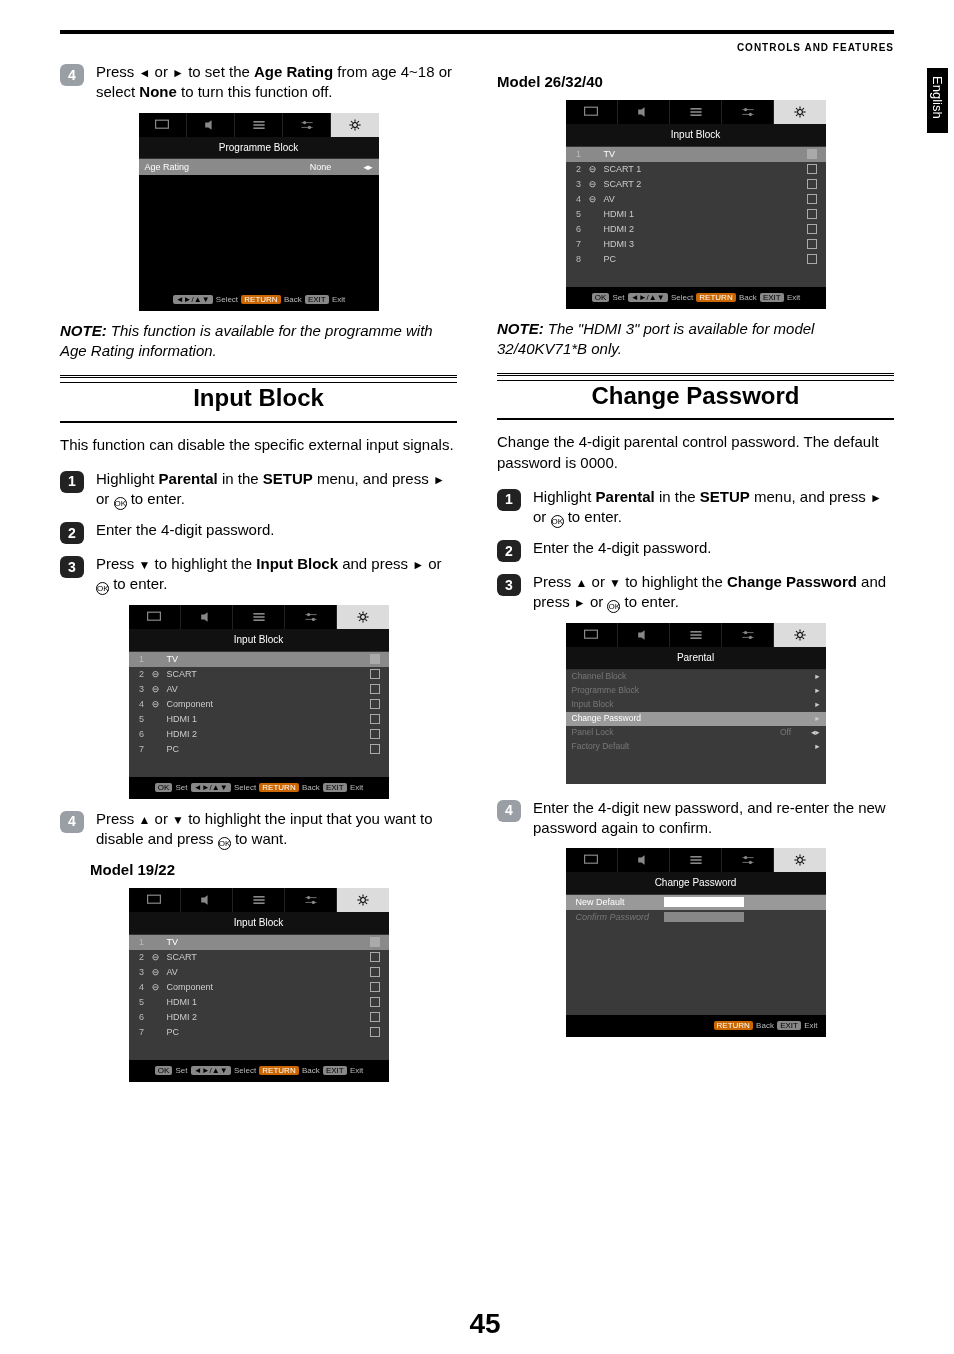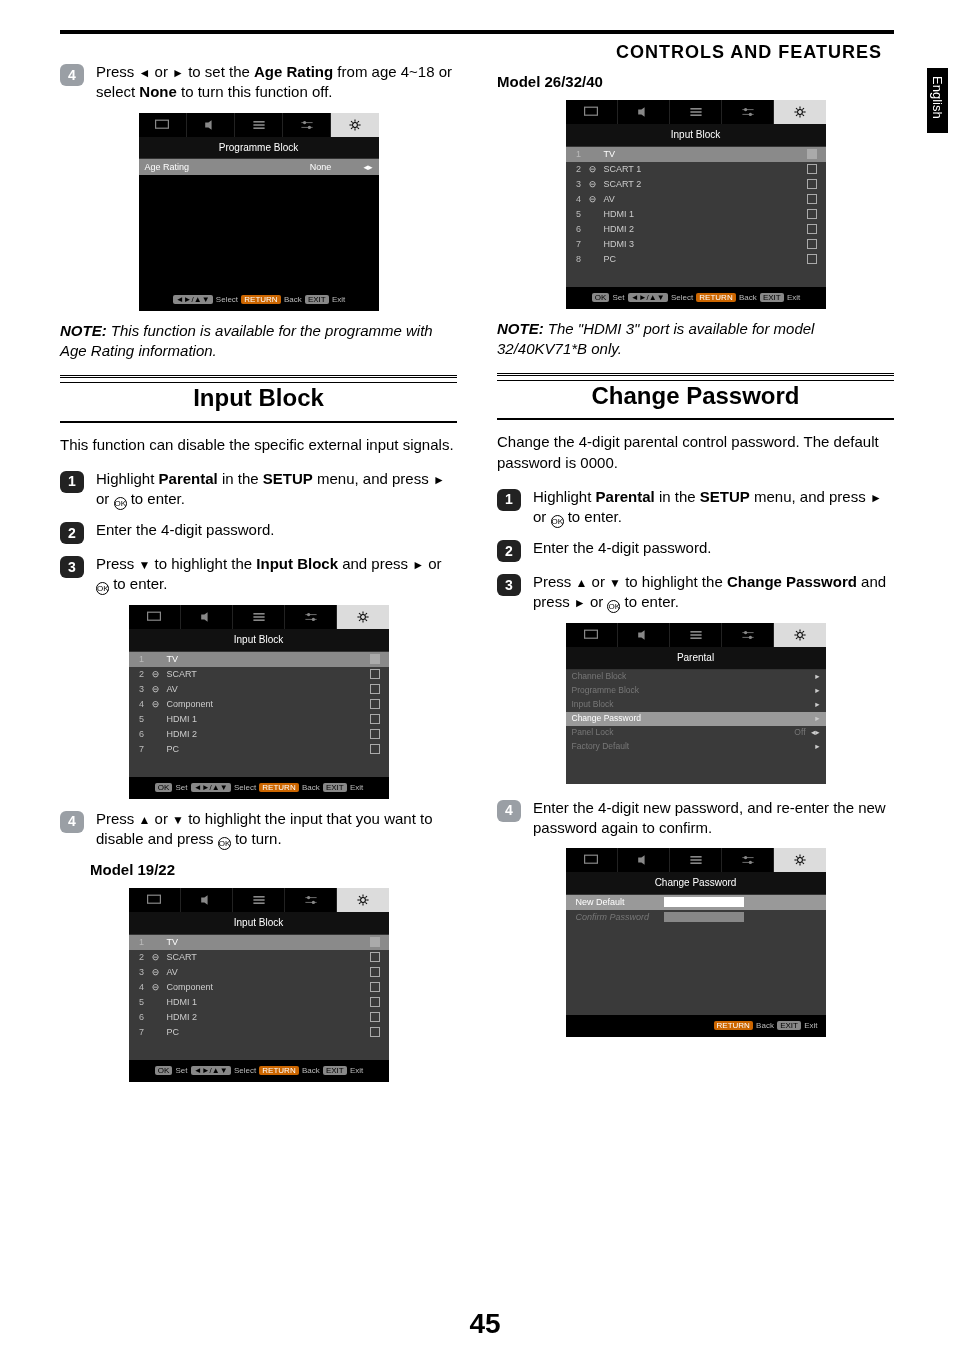--- a/index.html
+++ b/index.html
@@ -11,25 +11,25 @@
     position: relative;
     padding: 30px 60px 0 60px;
   }
   .header-bar {
     border-top: 4px solid #000;
     position: relative;
     margin-bottom: 28px;
   }
   .header-title {
     position: absolute;
-    right: 12px;
+    right: 0;
     top: 8px;
     font-weight: bold;
     letter-spacing: 1px;
-    font-size: 18px;
+    font-size: 10px;
     margin-left: 26px;
   }
   .side-tab {
     position: absolute;
     right: 6px;
     top: 68px;
     background: #000;
     color: #fff;
     font-size: 13px;
     padding: 8px 3px 14px 3px;
@@ -159,21 +159,21 @@
   .osd-footer .btn2 {
     background: #c60; color:#fff; padding: 0 3px; border-radius: 2px; margin: 4px 1px;
     font-size: 8px;
   }
   .parental-body .prow {
     display:flex; align-items:center; height:14px; padding: 0 6px; font-size:8.5px;
   }
   .parental-body .prow.dim { color:#777; background:#3a3a3a;}
   .parental-body .prow.active { background:#9a9a9a; color:#fff; }
   .parental-body .prow .plabel { flex:1; }
-  .parental-body .prow .pval { width:40px; text-align:right; }
+  .parental-body .prow .pval { width:40px; text-align:center; }
   .parental-body .prow .parrow { width:14px; text-align:right; color:#ccc;}
   .agerow {
     display:flex; align-items:center; height:16px; padding: 0 6px; font-size:9px;
     background:#8a8a8a; color:#fff;
   }
   .agerow .agelabel{ flex:1;}
   .agerow .ageval{ width:60px; text-align:center;}
   .agerow .agearrows{ width:22px; text-align:right;}
   .input-field {
     display:inline-block; width:80px; height:10px; background:#fff;
@@ -396,21 +396,21 @@
               </span>
             </div>
             <div style="height:20px;"></div>
           </div>
           <div class="osd-footer"><span class="btn">OK</span> Set <span class="btn">◄►/▲▼</span> Select <span class="btn2">RETURN</span> Back <span class="btn">EXIT</span> Exit</div>
         </div>
 
       <div class="step-row">
         <div class="step-num step-gray">4</div>
         <div class="step-text">
-          <span>Press </span><span class="tri">▲</span><span> or </span><span class="tri">▼</span><span> to highlight the input that you want to disable and press  </span><span class="ok-circ">OK</span><span> to turn.</span>
+          <span>Press </span><span class="tri">▲</span><span> or </span><span class="tri">▼</span><span> to highlight the input that you want to disable and press  </span><span class="ok-circ">OK</span><span> to want.</span>
         </div>
       </div>
 
       <div class="model-label">Model 19/22</div>
       <div class="osd osd-wide" id="osd-ib2">
           <div class="osd-tabs">
             <div class="osd-tab">
               <svg viewBox="0 0 20 16">
                 <rect x="2" y="2" width="16" height="10" fill="none" stroke="#888" stroke-width="1.5"></rect>
               </svg>

